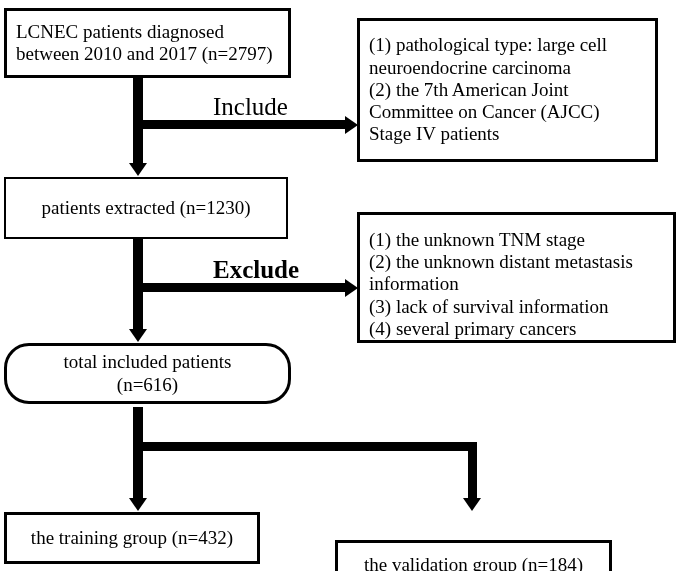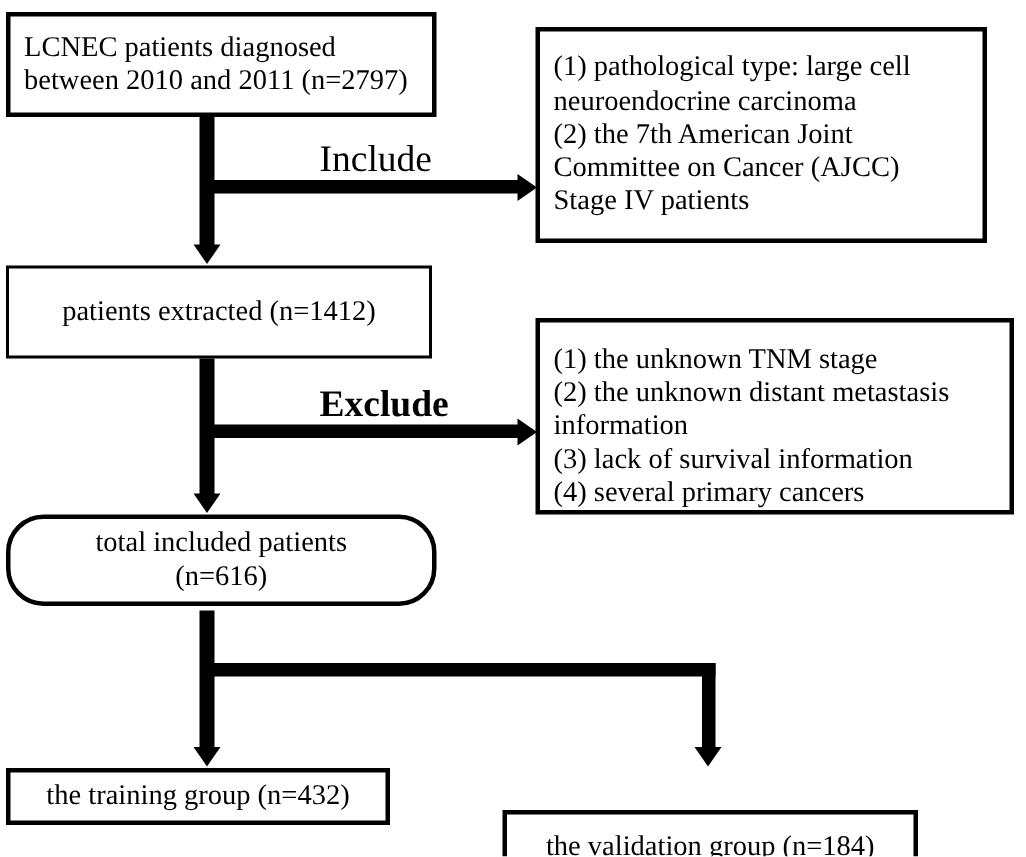--- a/index.html
+++ b/index.html
@@ -76,49 +76,49 @@
     white-space: nowrap;
   }
 </style>
 </head>
 <body>
 
 <div id="flowchart">
 
   <div class="node left" style="left:4px; top:8px; width:287px; height:70px;">
     <span class="txt">LCNEC patients diagnosed
-between 2010 and 2011 (n=2797)</span>
+between 2010 and 2017 (n=2797)</span>
   </div>
 
   <div class="node left" style="left:357px; top:18px; width:301px; height:144px;">
     <span class="txt">(1) pathological type: large cell
 neuroendocrine carcinoma
 (2) the 7th American Joint
 Committee on Cancer (AJCC)
 Stage IV patients</span>
   </div>
 
   <div class="node thin center" style="left:4px; top:177px; width:284px; height:62px;">
-    <span class="txt">patients extracted (n=1412)</span>
+    <span class="txt">patients extracted (n=1230)</span>
   </div>
 
   <div class="node left" style="left:357px; top:212px; width:319px; height:131px;align-items:flex-end;">
     <span class="txt">(1) the unknown TNM stage
 (2) the unknown distant metastasis
 information
 (3) lack of survival information
 (4) several primary cancers</span>
   </div>
 
   <div class="node center" style="left:4px; top:343px; width:287px; height:61px;border-radius:25px;">
     <span class="txt">total included patients
 (n=616)</span>
   </div>
 
-  <div class="node center" style="left:4px; top:512px; width:256px; height:38px;">
+  <div class="node center" style="left:4px; top:512px; width:256px; height:52px;">
     <span class="txt">the training group (n=432)</span>
   </div>
 
   <div class="node center" style="left:335px; top:512px; width:277px; height:50px;margin-top:28px;">
     <span class="txt">the validation group (n=184)</span>
   </div>
 
   <div class="vline" style="left:133px; top:78px; width:10px; height:86px;"></div>
   <div class="arrowhead down" style="left:129px; top:163px;"></div>
 

